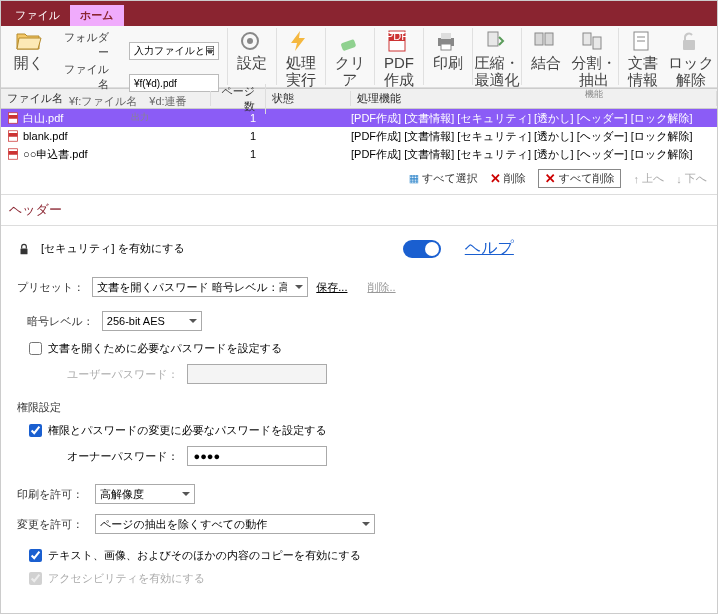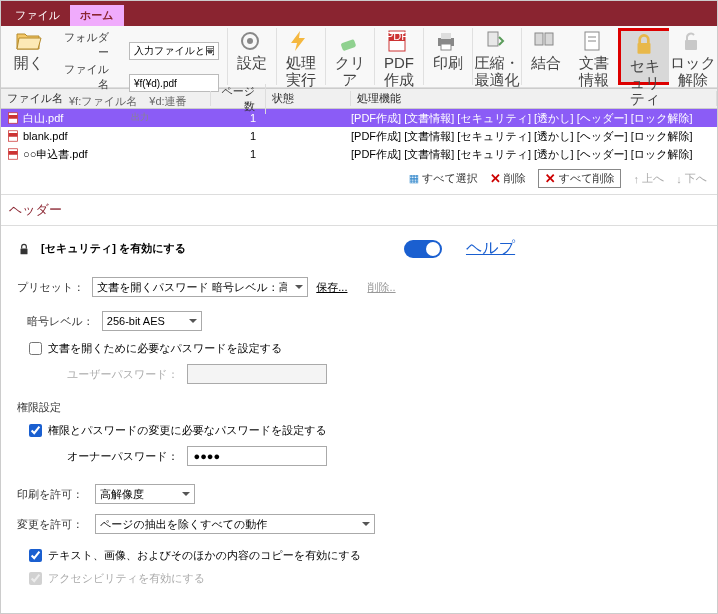--- a/index.html
+++ b/index.html
@@ -43,21 +43,21 @@
   .toolbar2 { display: flex; justify-content: flex-end; gap: 12px; padding: 6px 10px; align-items: center; font-size: 11px; border-bottom: 1px solid #ddd; }
   .tb2-item { display: flex; align-items: center; gap: 3px; cursor: pointer; color: #333; }
   .tb2-item .x { color: #c00; font-weight: bold; font-size: 13px; }
   .tb2-item.boxed { border: 1px solid #888; padding: 1px 6px; }
   .tb2-item.dim { color: #aaa; }
   
   .panel-title { padding: 6px 8px; color: #8a2430; font-size: 13px; border-bottom: 1px solid #ddd; }
   
   .settings { padding: 12px 16px; background: #fff; }
   .set-top { display: flex; align-items: center; gap: 24px; margin-bottom: 18px; }
-  .toggle-row { display: flex; align-items: center; gap: 10px; font-size: 12px; font-weight: bold; }
+  .toggle-row { display: flex; align-items: center; gap: 10px; font-size: 12px; font-weight: normal; }
   .lock-icn { width: 14px; height: 14px; }
   .toggle { width: 38px; height: 18px; background: #1a5fd0; border-radius: 9px; position: relative; cursor: pointer; }
   .toggle::after { content: ''; position: absolute; width: 14px; height: 14px; background: #fff; border-radius: 50%; top: 2px; right: 2px; }
   .help-link { color: #1a5fd0; text-decoration: underline; cursor: pointer; font-size: 16px; }
   
   .set-row { display: flex; align-items: center; gap: 8px; margin-bottom: 10px; font-size: 11px; }
   .set-row label { color: #333; }
   select, .combo { height: 20px; border: 1px solid #aaa; padding: 0 20px 0 4px; font-size: 11px; background: #fff; appearance: none; position: relative; }
   .combo-wrap { position: relative; display: inline-block; }
   .combo-wrap::after { content: ''; position: absolute; right: 5px; top: 8px; border: 4px solid transparent; border-top-color: #555; pointer-events: none; }
@@ -185,41 +185,43 @@
       <div class="rbn-big">
         <div class="icn">
           <svg width="24" height="24" viewBox="0 0 24 24">
             <rect x="3" y="4" width="8" height="12" fill="#d8d8d8" stroke="#888"></rect>
             <rect x="13" y="4" width="8" height="12" fill="#d8d8d8" stroke="#888"></rect>
           </svg>
         </div>
         <div class="lbl">結合</div>
       </div>
     </div>
+  <div class="rbn-group">
+      <div class="rbn-big">
+        <div class="icn">
+          <svg width="24" height="24" viewBox="0 0 24 24">
+            <rect x="3" y="4" width="8" height="12" fill="#e8e8e8" stroke="#888"></rect>
+            <rect x="13" y="8" width="8" height="12" fill="#e8e8e8" stroke="#888"></rect>
+          </svg>
+        </div>
+        <div class="lbl" style="white-space:pre">分割・
+抽出</div>
+      </div>
+      <div class="grp-lbl">機能</div>
+    </div>
   <div class="rbn-group no-border">
       <div class="rbn-big">
         <div class="icn">
           <svg width="24" height="24" viewBox="0 0 24 24">
             <rect x="5" y="3" width="14" height="18" fill="#fff" stroke="#888"></rect>
             <line x1="8" y1="8" x2="16" y2="8" stroke="#888"></line>
             <line x1="8" y1="12" x2="16" y2="12" stroke="#888"></line>
           </svg>
         </div>
         <div class="lbl">文書情報</div>
-      </div>
-    </div>
-  <div class="rbn-group no-border highlight-box" style="background:#d8d8d8">
-      <div class="rbn-big">
-        <div class="icn">
-          <svg width="26" height="26" viewBox="0 0 24 24">
-            <rect x="6" y="11" width="12" height="10" rx="1" fill="#e8b84a"></rect>
-            <path d="M8 11V8a4 4 0 018 0v3" fill="none" stroke="#e8b84a" stroke-width="2.5"></path>
-          </svg>
-        </div>
-        <div class="lbl">セキュリティ</div>
       </div>
     </div>
   <div class="rbn-group no-border">
       <div class="rbn-big">
         <div class="icn">
           <svg width="24" height="24" viewBox="0 0 24 24">
             <rect x="6" y="11" width="12" height="10" rx="1" fill="#c8c8c8"></rect>
             <path d="M8 11V8a4 4 0 017-2" fill="none" stroke="#c8c8c8" stroke-width="2"></path>
           </svg>
         </div>

